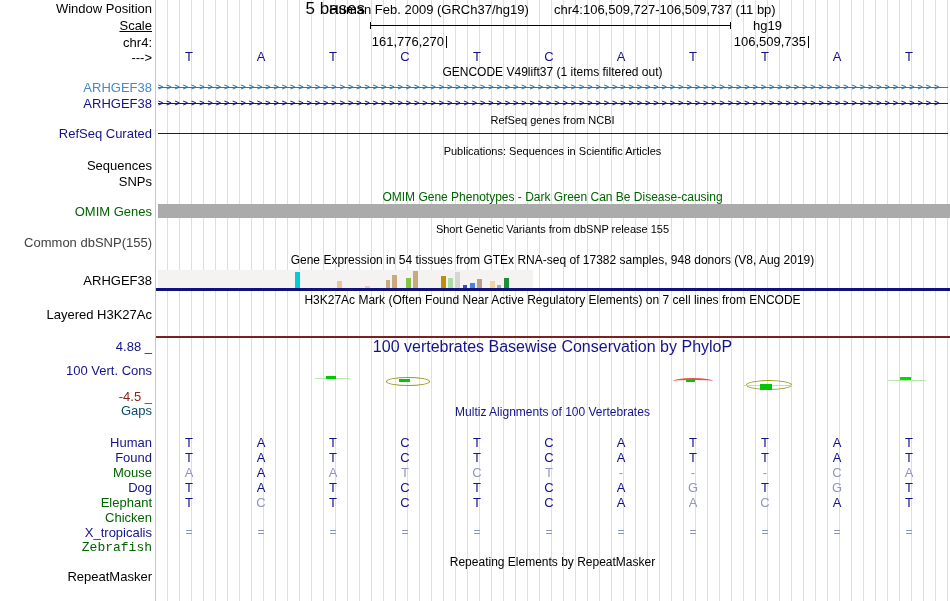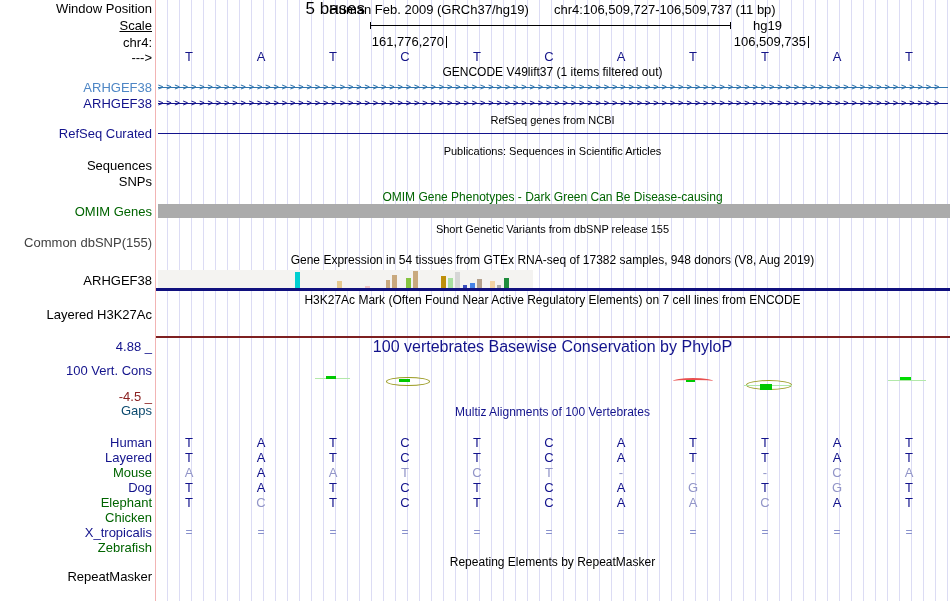--- a/index.html
+++ b/index.html
@@ -62,27 +62,27 @@
       <div class="llabel" style="top: 175px; color: rgb(0, 0, 0);">SNPs</div>
       <div class="llabel" style="top: 205px; color: rgb(0, 100, 0);">OMIM Genes</div>
       <div class="llabel" style="top: 236px; color: #404040;">Common dbSNP(155)</div>
       <div class="llabel" style="top: 274px; color: rgb(0, 0, 0);">ARHGEF38</div>
       <div class="llabel" style="top: 308px; color: rgb(0, 0, 0);">Layered H3K27Ac</div>
       <div class="llabel" style="top: 340px; color: rgb(19, 19, 140);">4.88 _</div>
       <div class="llabel" style="top: 364px; color: rgb(19, 19, 140);">100 Vert. Cons</div>
       <div class="llabel" style="top: 390px; color: rgb(139, 34, 34);">-4.5 _</div>
       <div class="llabel" style="top: 404px; color: #0c4a6e; text-align: center;">Gaps</div>
       <div class="llabel" style="top: 436px; color: rgb(19, 19, 140);">Human</div>
-      <div class="llabel" style="top: 451px; color: rgb(19, 19, 140);">Layered</div>
+      <div class="llabel" style="top: 451px; color: rgb(19, 19, 140);">Found</div>
       <div class="llabel" style="top: 466px; color: rgb(0, 100, 0);">Mouse</div>
       <div class="llabel" style="top: 481px; color: rgb(19, 19, 140);">Dog</div>
       <div class="llabel" style="top: 496px; color: rgb(0, 100, 0);">Elephant</div>
       <div class="llabel" style="top: 511px; color: rgb(0, 100, 0);">Chicken</div>
       <div class="llabel" style="top: 526px; color: rgb(19, 19, 140);">X_tropicalis</div>
-      <div class="llabel" style="top: 541px; color: rgb(0, 100, 0);">Zebrafish</div>
+      <div class="llabel" style="top: 541px; color: rgb(0, 100, 0); font-family: Liberation Mono, monospace;">Zebrafish</div>
       <div class="llabel" style="top: 570px; color: rgb(0, 0, 0);">RepeatMasker</div>
     </div>
   <div id="center-titles">
       <div class="ctitle" style="top: 66px; font-size: 12px; color: rgb(0, 0, 0);">GENCODE V49lift37 (1 items filtered out)</div>
       <div class="ctitle" style="top: 114px; font-size: 11px; color: rgb(0, 0, 0);">RefSeq genes from NCBI</div>
       <div class="ctitle" style="top: 145px; font-size: 11px; color: rgb(0, 0, 0);">Publications: Sequences in Scientific Articles</div>
       <div class="ctitle" style="top: 191px; font-size: 12px; color: rgb(0, 100, 0);">OMIM Gene Phenotypes - Dark Green Can Be Disease-causing</div>
       <div class="ctitle" style="top: 223px; font-size: 11px; color: rgb(0, 0, 0);">Short Genetic Variants from dbSNP release 155</div>
       <div class="ctitle" style="top: 254px; font-size: 12px; color: rgb(0, 0, 0);">Gene Expression in 54 tissues from GTEx RNA-seq of 17382 samples, 948 donors (V8, Aug 2019)</div>
       <div class="ctitle" style="top: 294px; font-size: 12px; color: rgb(0, 0, 0);">H3K27Ac Mark (Often Found Near Active Regulatory Elements) on 7 cell lines from ENCODE</div>

